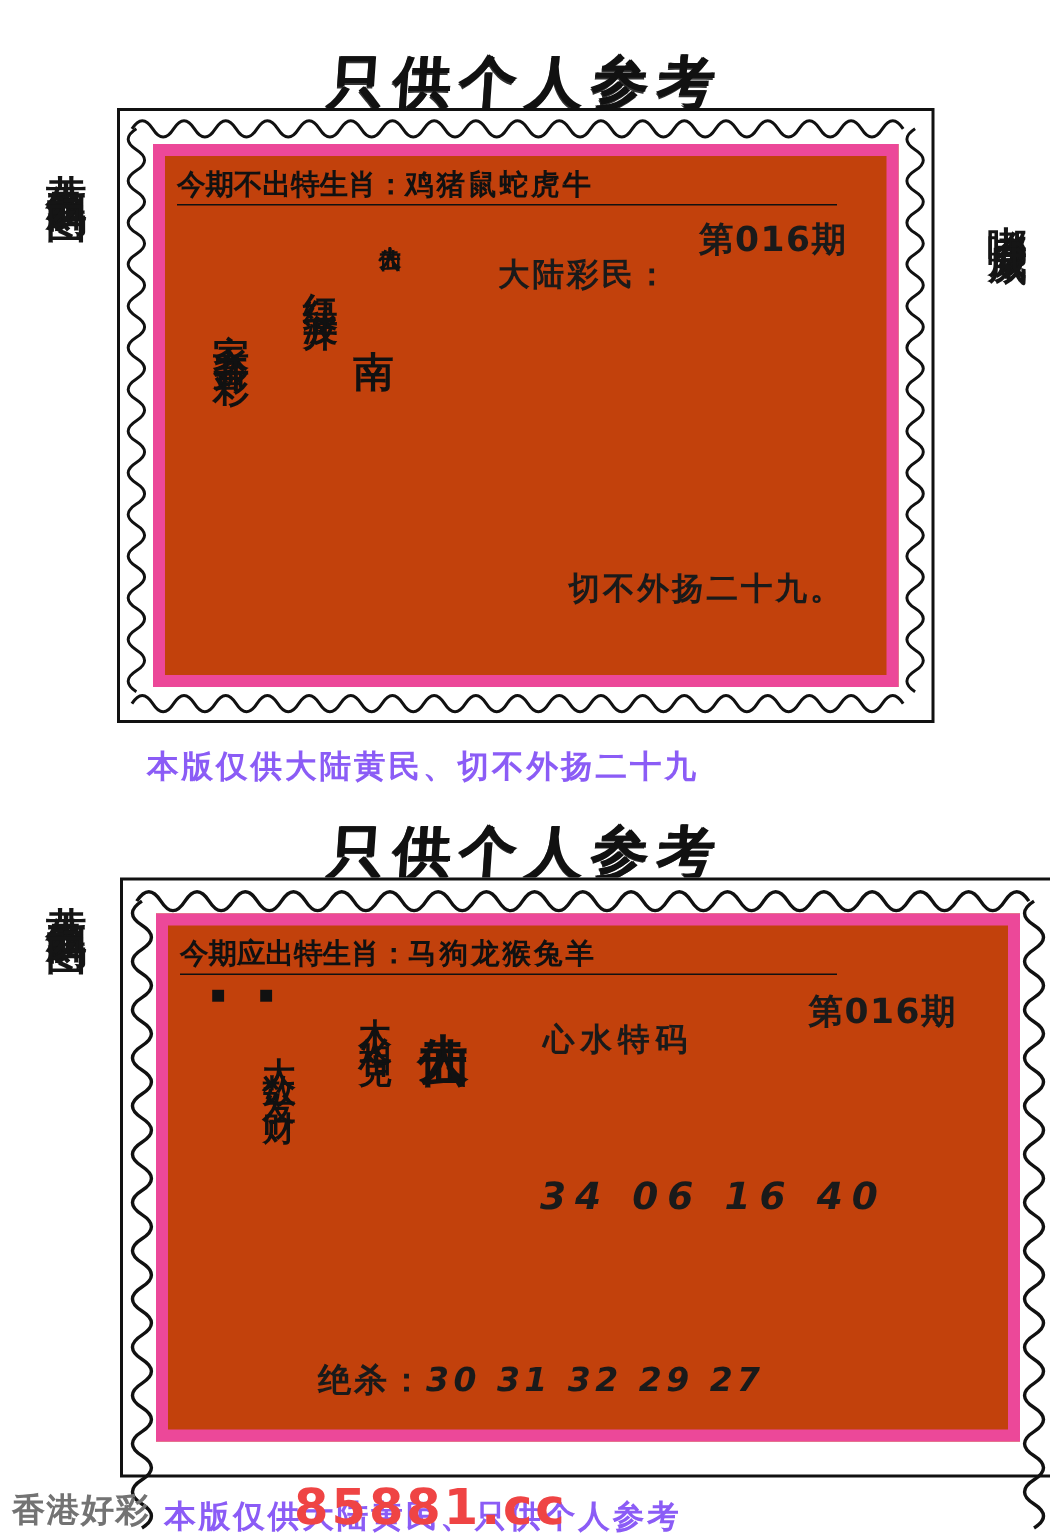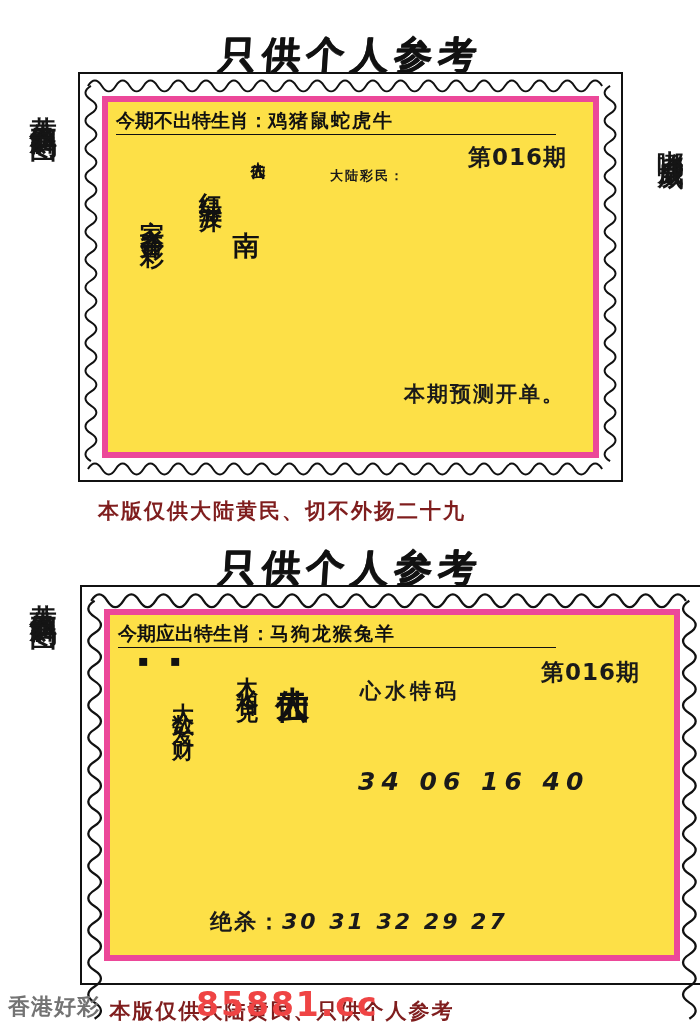--- a/index.html
+++ b/index.html
@@ -93,22 +93,22 @@
     width: 624px; height: 400px;
   }
   .squiggle-layer {
     position: absolute;
     inset: 0;
     pointer-events: none;
   }
   .inner-box {
     position: absolute;
     box-sizing: border-box;
-    border: 6px solid #ec4899;
-    background: #fde047;
+    border: 8px solid #ec4899;
+    background: #c2410c;
     left: 22px; top: 22px;
     right: 22px; bottom: 22px;
   }
 
   
   .inner-content {
     position: absolute;
     inset: 0;
   }
 
@@ -137,21 +137,21 @@
     font-size: 23px;
     letter-spacing: 1px;
     white-space: nowrap;
   }
   .panel-top .issue { right: 26px; top: 40px; }
   .panel-bottom .issue { right: 34px; top: 42px; }
 
   .greeting {
     position: absolute;
     left: 222px; top: 65px;
-    font-size: 13px;
+    font-size: 21px;
     font-weight: bold;
     letter-spacing: 2px;
   }
 
   .vcol {
     position: absolute;
     writing-mode: vertical-rl;
     text-orientation: upright;
     font-weight: bold;
     color: #111;
@@ -172,21 +172,21 @@
     letter-spacing: 2px;
   }
 
   .bottom-note {
     position: absolute;
     left: 0; width: 564px;
     text-align: center;
     font-size: 21px;
     font-weight: bold;
     letter-spacing: 2px;
-    color: #7f1d1d;
+    color: #8b5cf6;
   }
   .panel-top .bottom-note { top: 497px; }
   .panel-bottom .bottom-note { top: 462px; }
 
   
   .vc-daxianyun-bot { left: 160px; top: 44px; font-size: 34px; letter-spacing: 4px; }
   .vc-muhuo-bot     { left: 122px; top: 44px; font-size: 22px; letter-spacing: 8px; }
   .vc-dashu-bot     { left: 58px;  top: 70px; font-size: 22px; letter-spacing: 12px; }
 
   .xinshui {
@@ -199,21 +199,21 @@
   .numrow {
     position: absolute;
     left: 248px;
     font-size: 25px;
     font-style: italic;
     font-weight: bold;
     letter-spacing: 6px;
     white-space: nowrap;
   }
   .numrow-1 { top: 112px; }
-  .numrow-2 { top: 152px; }
+  .numrow-2 { top: 166px; }
 
   .juesha {
     position: absolute;
     left: 100px;
     bottom: 18px;
     font-size: 22px;
     font-weight: bold;
     letter-spacing: 2px;
     white-space: nowrap;
   }
@@ -284,21 +284,21 @@
 
           <div class="issue">第016期</div>
 
           <div class="greeting">大陆彩民：</div>
 
           <div class="vcol vc-daxianyun-top">大仙云：</div>
           <div class="vcol vc-nan-top">南</div>
           <div class="vcol vc-lvbo-top">红绿波开</div>
           <div class="vcol vc-jiachu-top">家畜开彩</div>
 
-          <div class="forecast">本期预测开单。</div>
+          <div class="forecast">切不外扬二十九。</div>
 
         </div>
       </div>
     </div>
 
     <div class="bottom-note">本版仅供大陆黄民、切不外扬二十九</div>
   </div>
 
   <div class="panel panel-bottom">
 

